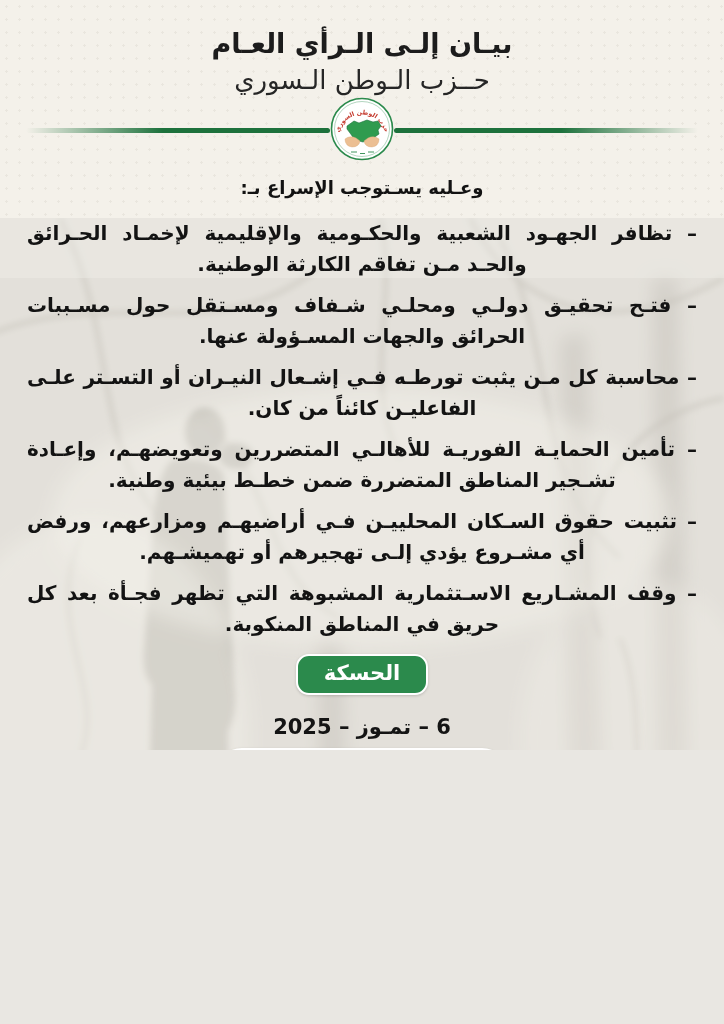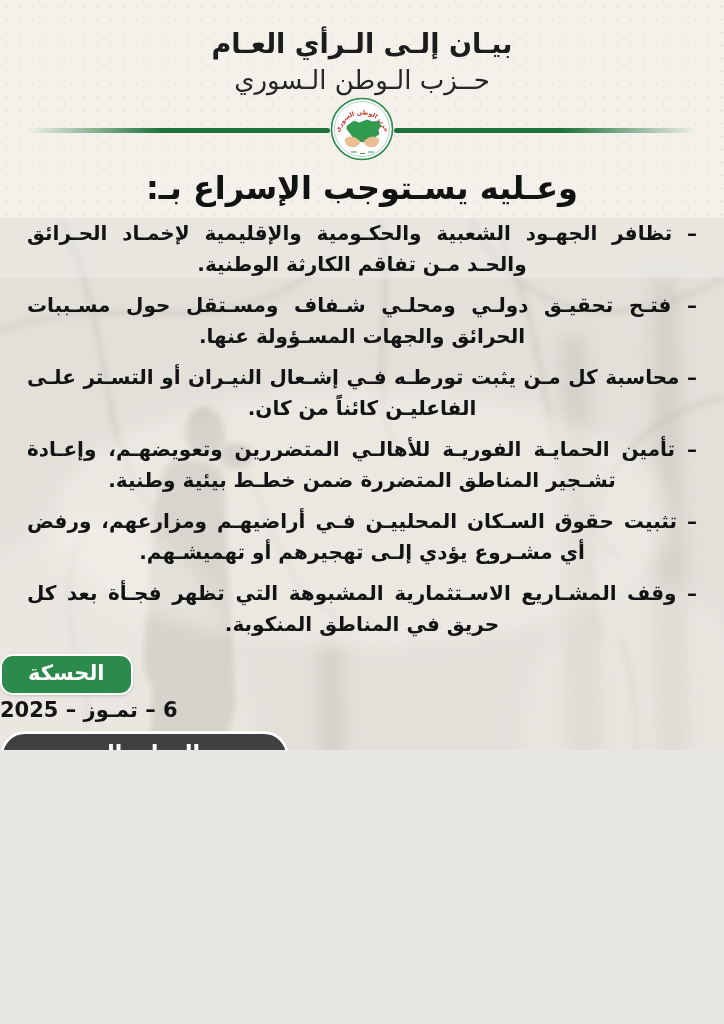--- a/index.html
+++ b/index.html
@@ -41,21 +41,21 @@
   .divider-right{
     left:394px;right:26px;
     background:linear-gradient(to right,#1d713c 55%,rgba(29,113,60,0) 100%);
   }
   .logo-wrap{
     position:absolute;left:50%;top:-2px;transform:translateX(-50%);
     width:64px;height:64px;
   }
   .section-heading{
     margin:4px 0 0;
-    font-size:32px;line-height:38px;
+    font-size:18px;line-height:38px;
     font-weight:bold;color:#121212;
   }
   
   .photo-body{
     position:relative;
     height:806px;
   }
   .photo-bg{position:absolute;inset:0;z-index:0;}
   .body-content{position:relative;z-index:2;}
   .bullets{
@@ -66,32 +66,32 @@
     margin:0 0 10px;
     font-size:20px;
     font-weight:bold;
     line-height:31px;
     color:#131313;
     text-align:justify;
     text-align-last:center;
     text-justify:inter-word;
   }
   
-  .footer-block{text-align:left;}
+  .footer-block{text-align:center;}
   .badge-location{
     display:inline-block;
     background:#2b8a4c;color:#fff;
     font-size:21px;font-weight:bold;line-height:26px;
     padding:4px 26px 7px;
     border:2.5px solid #fff;border-radius:13px;
     box-shadow:0 1px 3px rgba(0,0,0,.18);
     margin-top:4px;
   }
   .date-line{
-    margin:3px 0 0;
+    margin:20px 0 0;
     font-size:21px;font-weight:bold;color:#141414;
   }
   .pill-party{
     display:inline-block;
     background:#404040;color:#fff;
     font-size:22px;font-weight:bold;line-height:28px;
     padding:6px 27px 10px;
     border:3px solid #fff;border-radius:27px;
     box-shadow:0 1px 3px rgba(0,0,0,.18);
     margin-top:9px;

